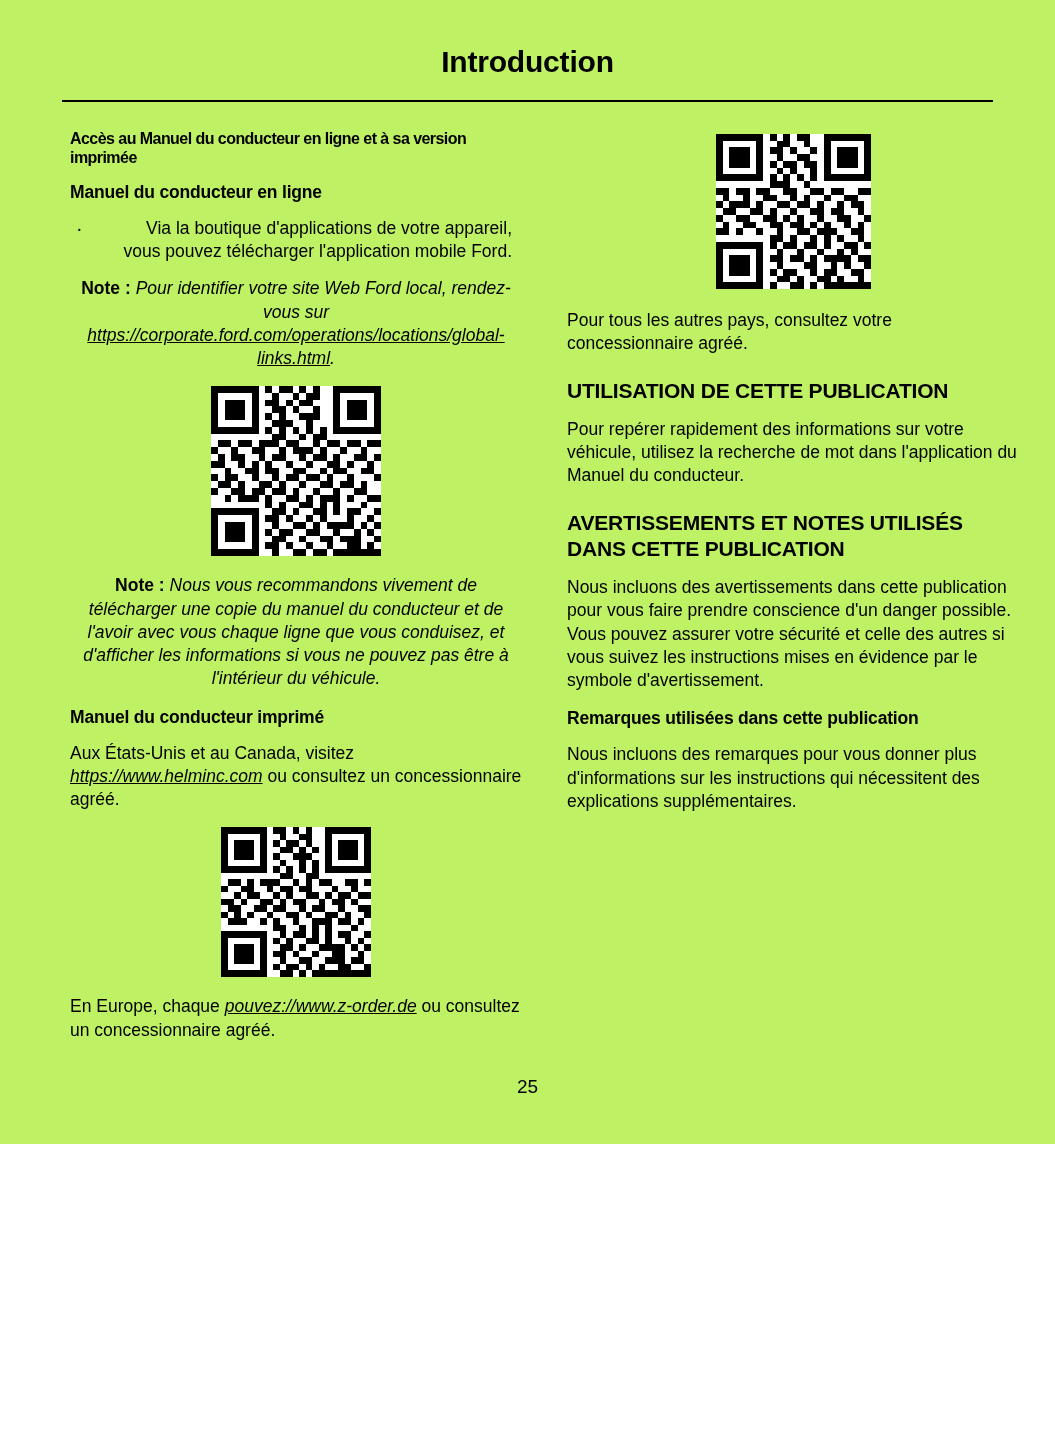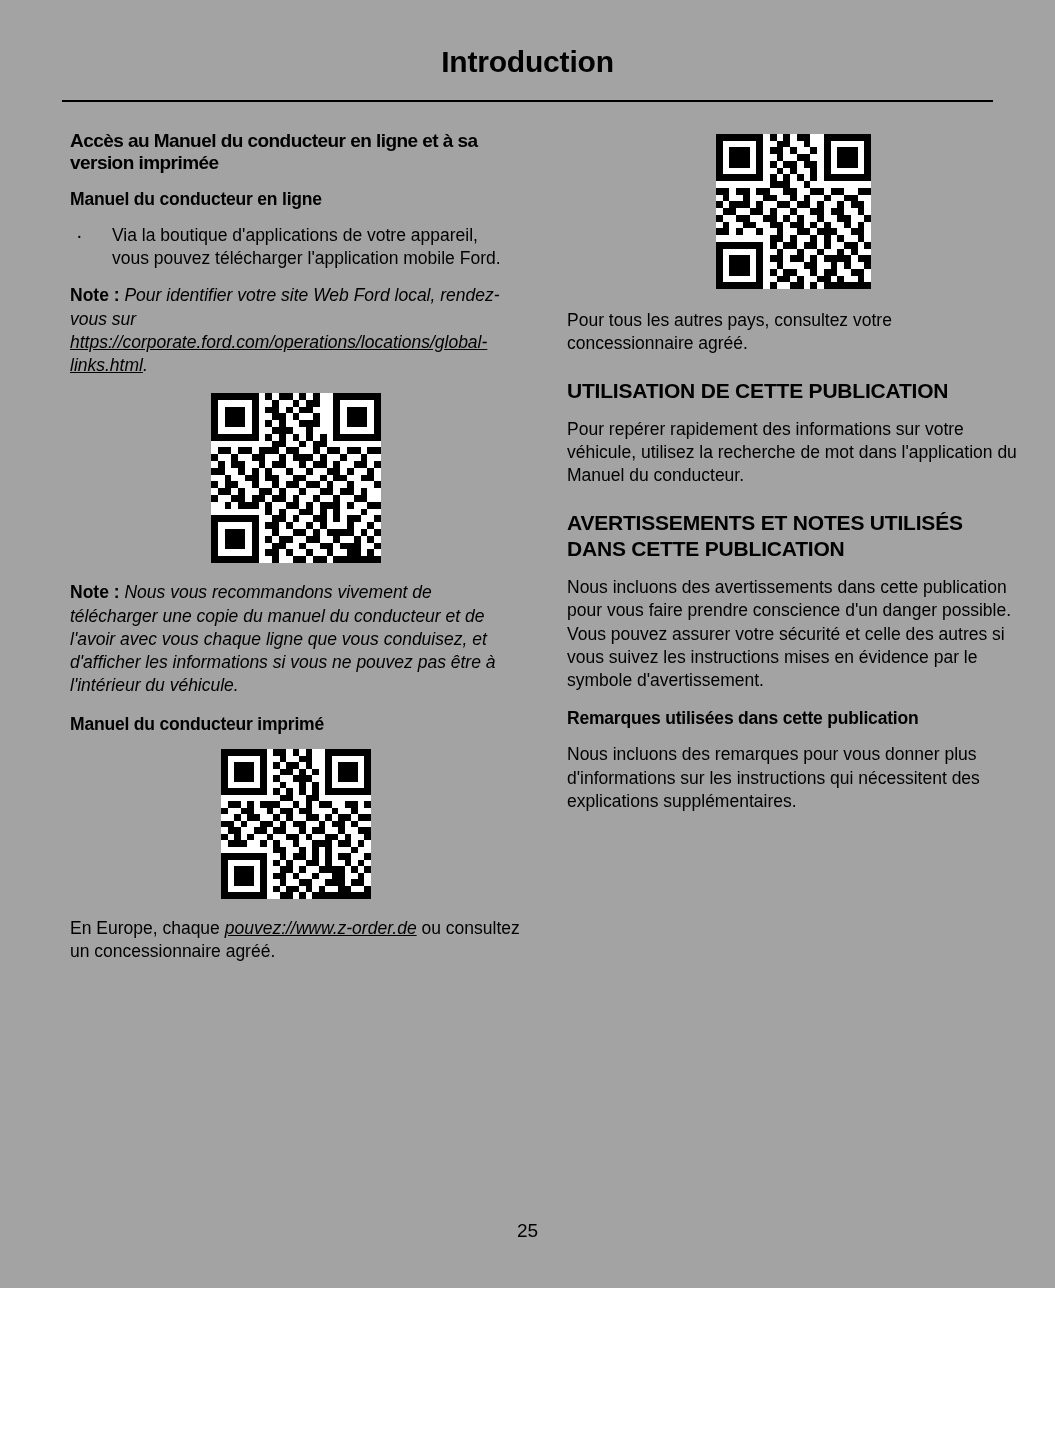--- a/index.html
+++ b/index.html
@@ -3,22 +3,22 @@
 <meta charset="utf-8">
 <style>
   html, body {
     margin: 0;
     padding: 0;
     background: #ffffff;
   }
   .page {
     position: relative;
     width: 1055px;
-    height: 1288px;
-    background: #a3a3a3;
+    height: 1144px;
+    background: #bef264;
     font-family: "Liberation Sans", sans-serif;
     color: #000000;
     box-sizing: border-box;
     overflow: hidden;
   }
   .page-header {
     position: absolute;
     top: 44px;
     left: 62px;
     right: 62px;
@@ -46,21 +46,21 @@
   }
   .col {
     position: absolute;
     top: 0;
     width: 452px;
   }
   .col-left { left: 0; }
   .col-right { left: 497px; }
 
   h2.section-title {
-    font-size: 19px;
+    font-size: 16px;
     font-weight: bold;
     line-height: 1.18;
     margin: 0 0 14px 0;
     letter-spacing: -0.55px;
   }
   h3.sub-title {
     font-size: 17.5px;
     font-weight: bold;
     line-height: 1.2;
     margin: 0 0 14px 0;
@@ -76,29 +76,31 @@
     margin: 0 0 14px 0;
     letter-spacing: -0.2px;
   }
   p.body {
     font-size: 17.5px;
     line-height: 1.33;
     margin: 0 0 16px 0;
   }
   p.body.note {
     font-style: italic;
+    text-align: center;
   }
   .note-label {
     font-weight: bold;
     font-style: normal;
   }
   ul.bullets {
     list-style: none;
     margin: 0 10px 14px 0;
     padding: 0;
+    text-align: right;
   }
   ul.bullets li {
     position: relative;
     font-size: 17.5px;
     line-height: 1.33;
     padding-left: 42px;
     margin-bottom: 3px;
   }
   ul.bullets li::before {
     content: "·";
@@ -356,20 +358,21 @@
               <rect x="15" y="24" width="2" height="1"></rect>
               <rect x="18" y="24" width="7" height="1"></rect>
           </g>
         </svg>
       </div>
 
       <p class="body note"><span class="note-label">Note :</span><span> Nous vous recommandons vivement de télécharger une copie du manuel du conducteur et de l'avoir avec vous chaque ligne que vous conduisez, et d'afficher les informations si vous ne pouvez pas être à l'intérieur du véhicule.</span></p>
 
       <h3 class="sub-title">Manuel du conducteur imprimé</h3>
 
+      <p class="body"><span>Aux États-Unis et au Canada, visitez </span><a class="link" href="#">https://www.helminc.com</a><span> ou consultez un concessionnaire agréé.</span></p>
 
       <div class="qr-wrap">
         <svg class="qr" width="150" height="150" viewBox="0 0 23 23" shape-rendering="crispEdges">
           <rect width="23" height="23" fill="#ffffff"></rect>
           <g fill="#000000">
             <rect x="0" y="0" width="7" height="1"></rect>
               <rect x="8" y="0" width="2" height="1"></rect>
               <rect x="11" y="0" width="1" height="1"></rect>
               <rect x="13" y="0" width="1" height="1"></rect>
               <rect x="16" y="0" width="7" height="1"></rect>

